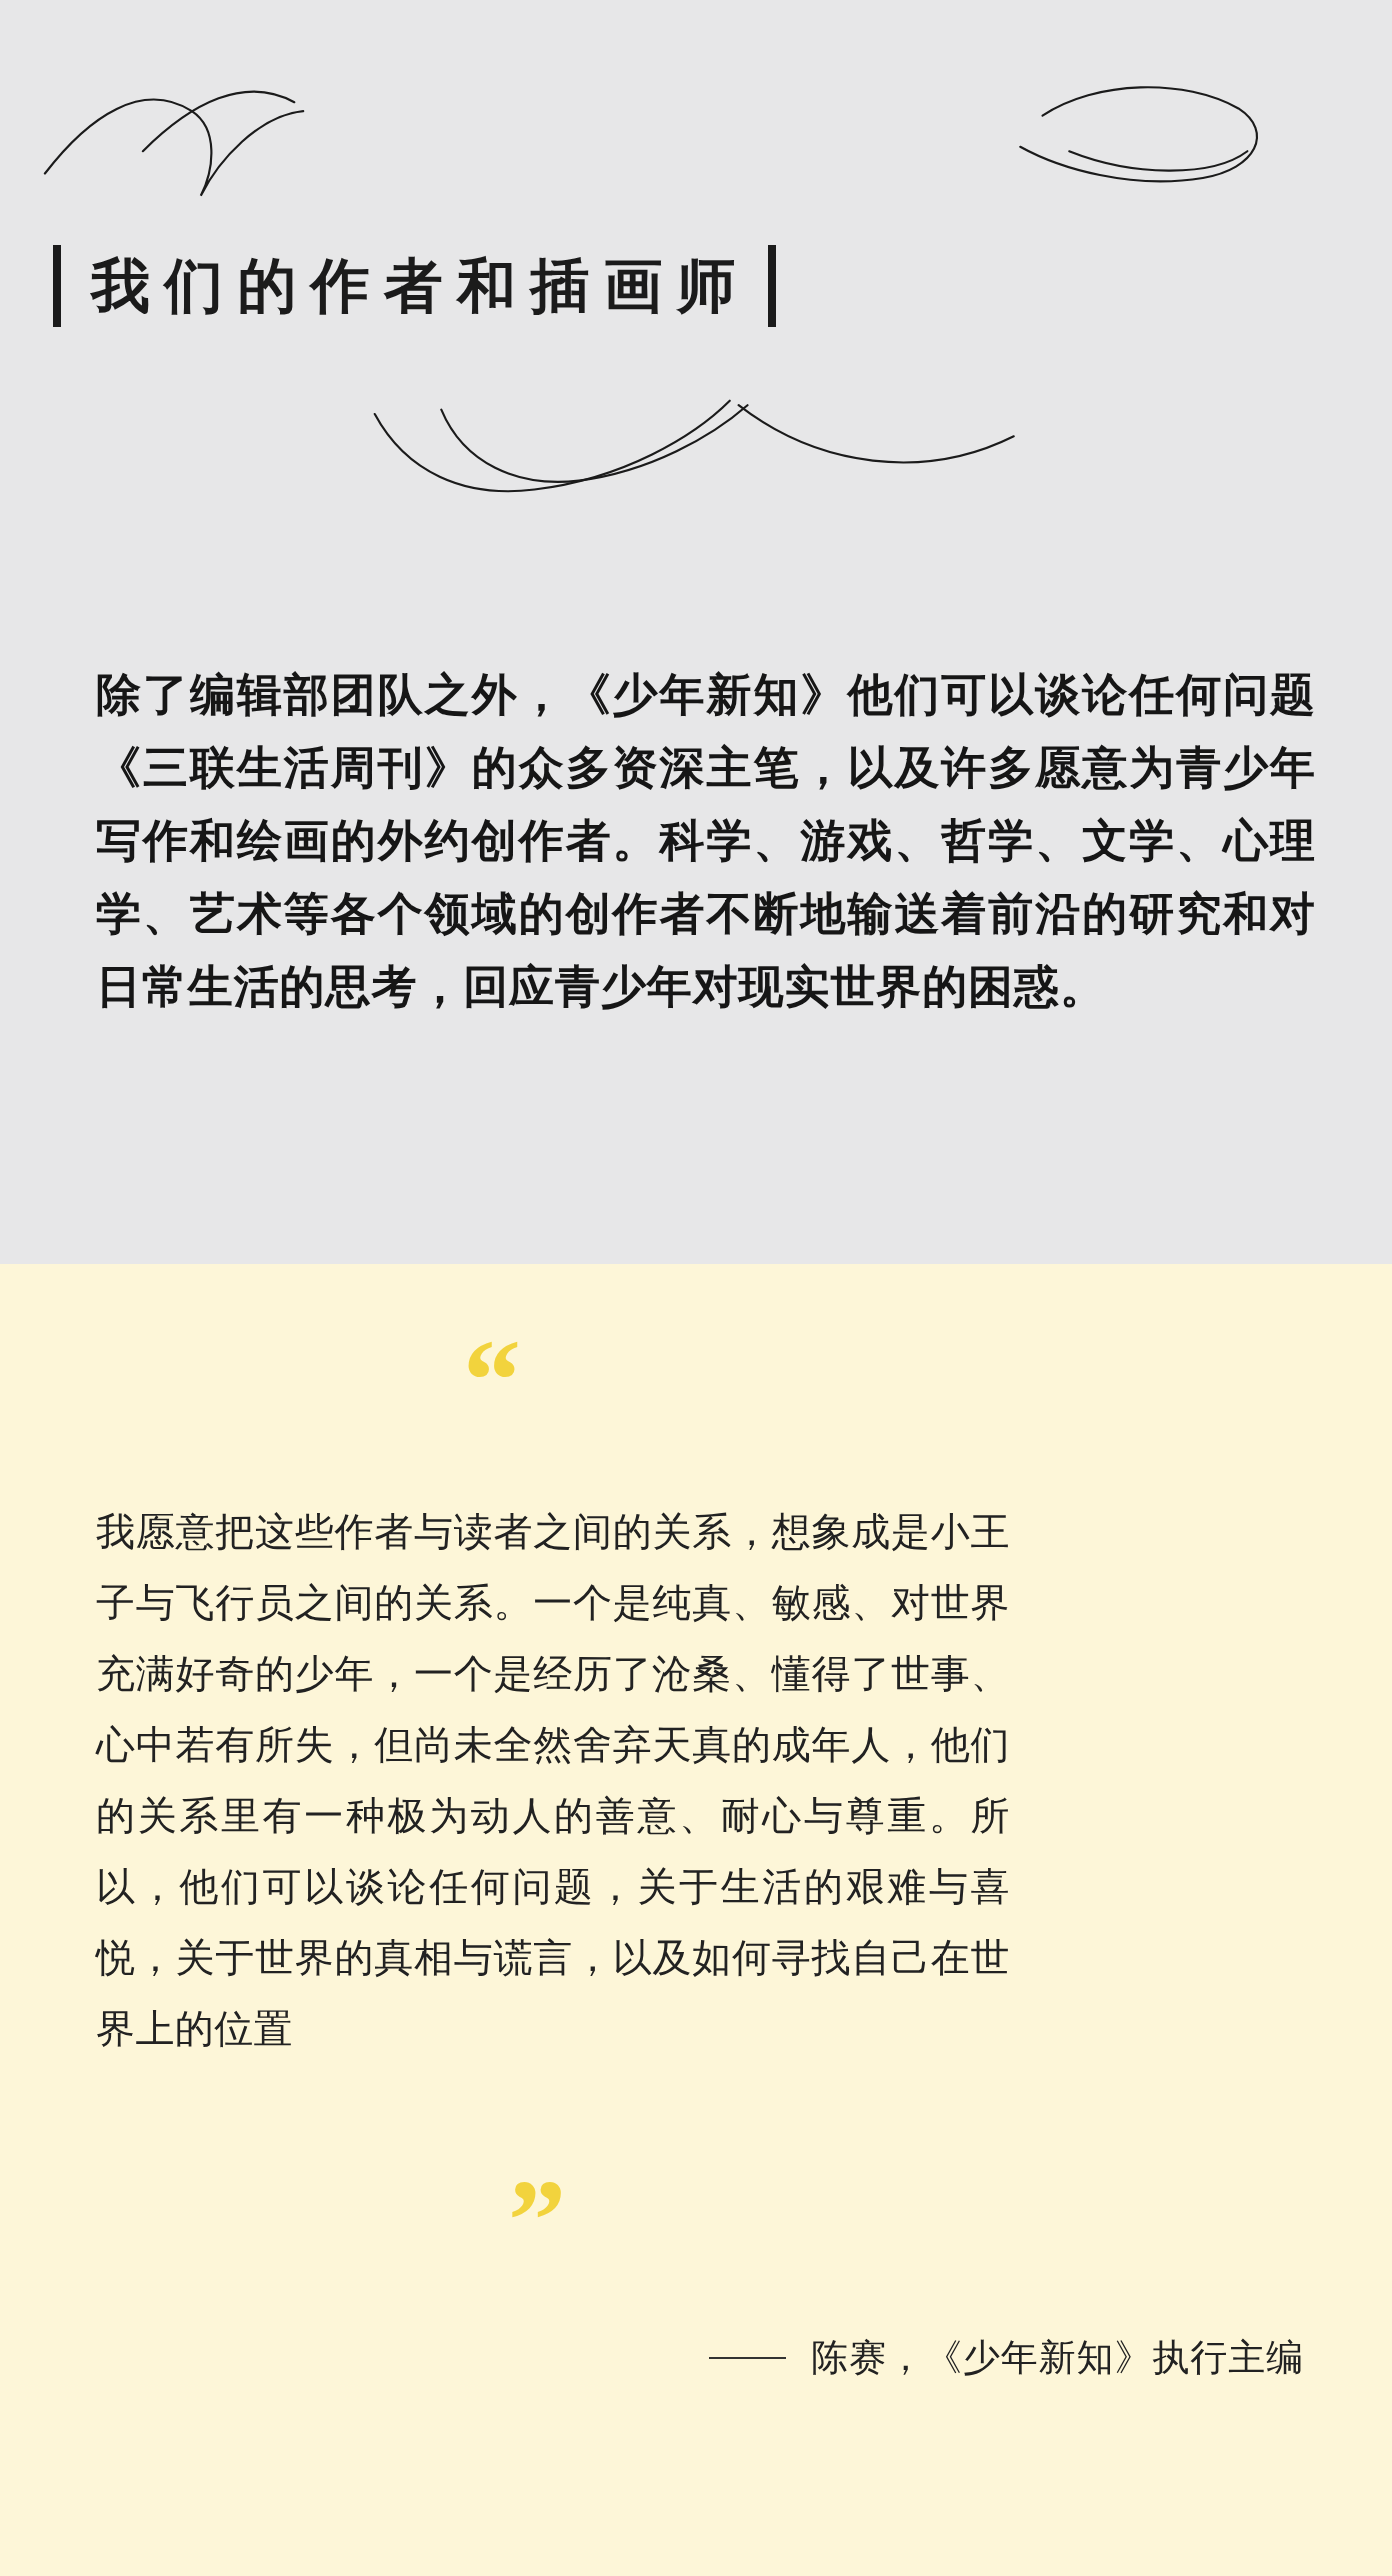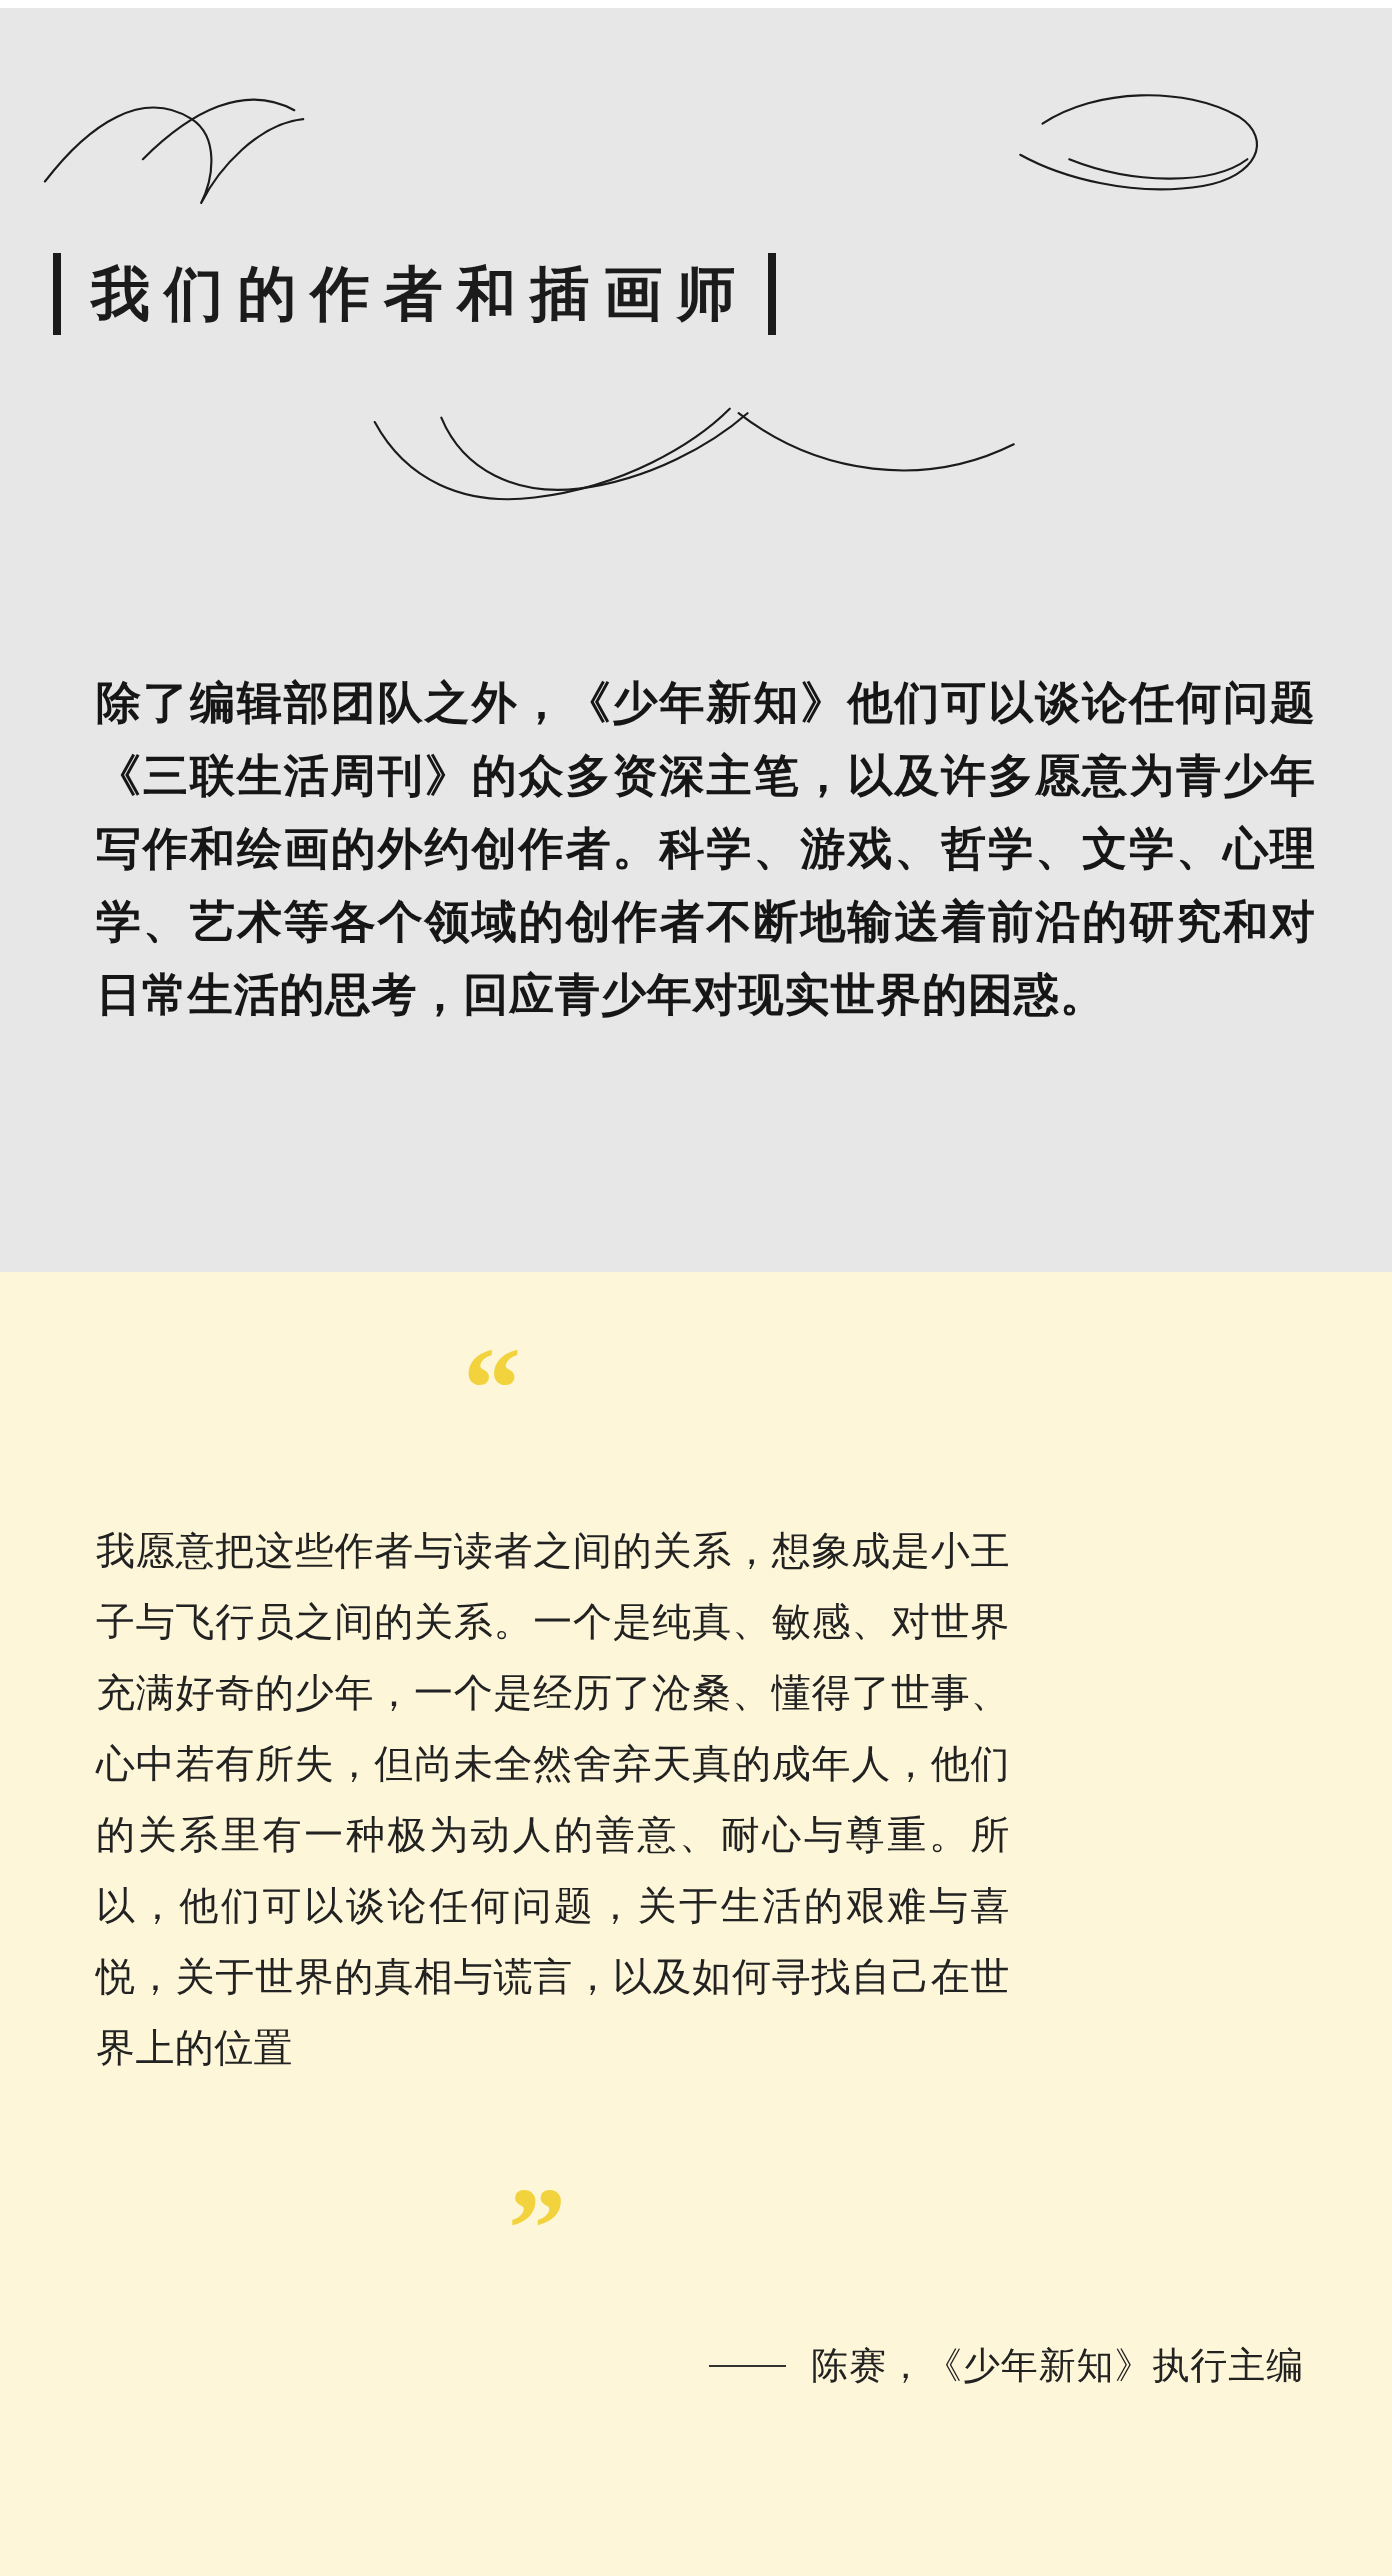--- a/index.html
+++ b/index.html
@@ -19,21 +19,20 @@
   }
 
   
   .section-top {
     background: #e7e7e8;
     padding: 12px;
     position: relative;
     height: 1264px;
     box-sizing: border-box;
     overflow: hidden;
-    margin-top: 8px;
   }
   .deco {
     position: absolute;
     pointer-events: none;
   }
   .deco-top {
     left: 36px;
     top: 62px;
     width: 1247px;
     height: 223px;
@@ -112,21 +111,21 @@
   .quote-close-inner {
     position: absolute;
     left: 508px;
     top: 899px;
     font-size: 116px;
   }
   .quote-body {
     position: absolute;
     left: 96px;
     right: 383px;
-    top: 205px;
+    top: 194px;
     font-size: 39px;
     line-height: 1.82;
     color: #222222;
     letter-spacing: 0.4px;
     text-align: justify;
   }
   .attribution {
     position: absolute;
     right: 89px;
     top: 1069px;

